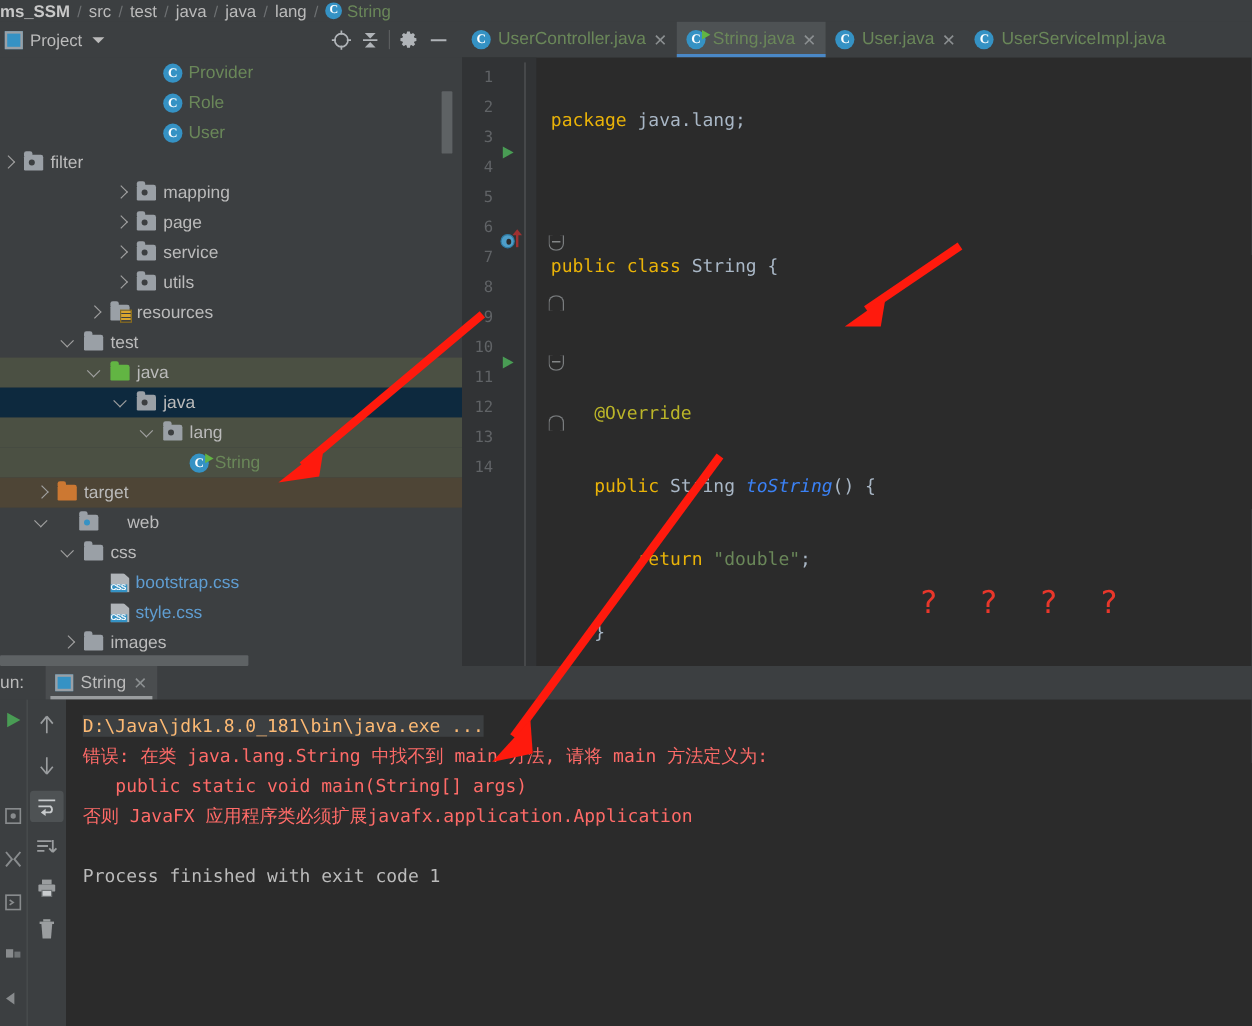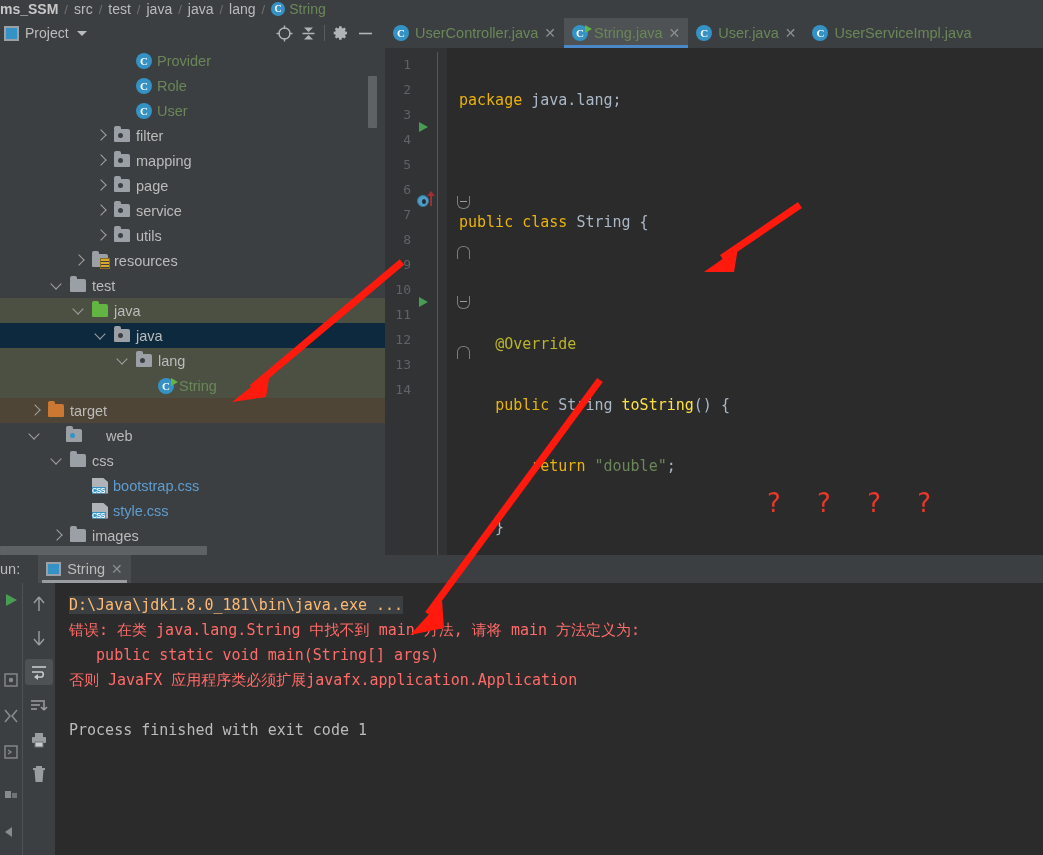--- a/index.html
+++ b/index.html
@@ -201,21 +201,21 @@
   #code {
     flex:1; padding: 4px 0 0 12px; position:relative;
     font-family:"DejaVu Sans Mono", monospace; font-size:15px;
     color:#a9b7c6; white-space:pre;
   }
   .cline { height:25px; line-height:25px; }
   .kw  { color:#eab308; }
   .str { color:#6a8759; }
   .ann { color:#bbb529; }
   .cls { color:#a9b7c6; }
-  .fn  { color:#fde047; }
+  .fn  { color:#3b82f6;font-style:italic; }
   #qmarks {
     position:absolute; left:320px; top:440px;
     font-size:26px; color:#e8372b; letter-spacing:14px;
     font-family:"DejaVu Sans", sans-serif;
   }
 
   
   #run-panel {
     position:absolute; left:0; top:555px; width:1043px; height:300px;
     background:#3c3f41;
@@ -334,21 +334,21 @@
         <div class="node" style="padding-left: 116px;">
           <span class="arrow" style="margin-right: 6px;"></span>
           <span class="classicon">C</span>
           <span class="label green">Role</span>
         </div>
         <div class="node" style="padding-left: 116px;">
           <span class="arrow" style="margin-right: 6px;"></span>
           <span class="classicon">C</span>
           <span class="label green">User</span>
         </div>
-        <div class="node" style="padding-left: 94px;">
+        <div class="node" style="">
           <span class="arrow right" style="margin-right: 6px;"></span>
           <span class="fold module"></span>
           <span class="label grey">filter</span>
         </div>
         <div class="node" style="padding-left: 94px;">
           <span class="arrow right" style="margin-right: 6px;"></span>
           <span class="fold module"></span>
           <span class="label grey">mapping</span>
         </div>
         <div class="node" style="padding-left: 94px;">

